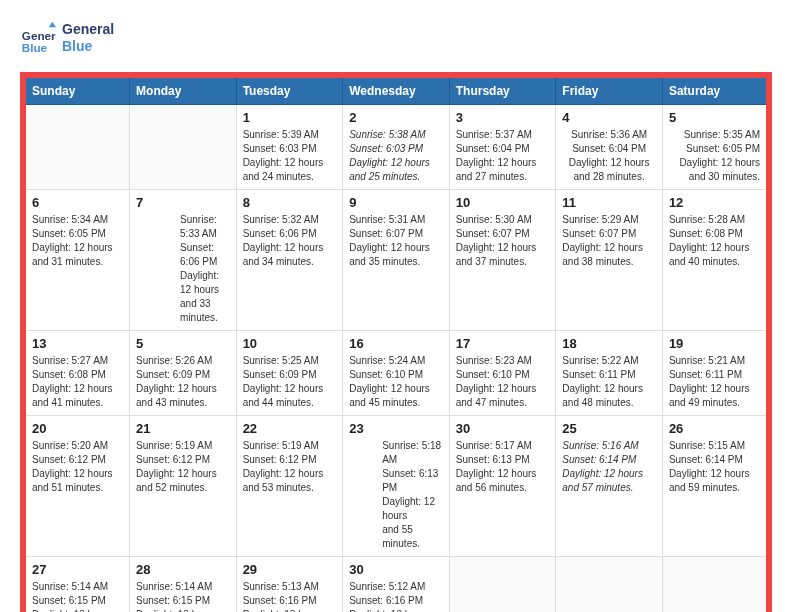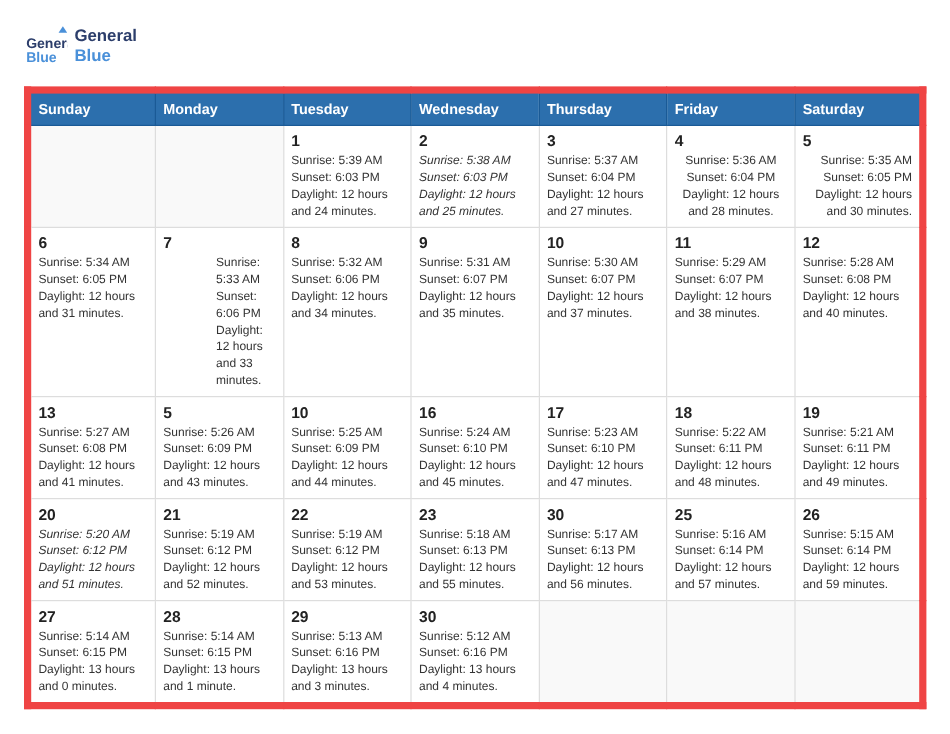--- a/index.html
+++ b/index.html
@@ -248,56 +248,56 @@
           <div class="day-number">19</div>
           <div class="day-info" style="white-space: pre-line;">Sunrise: 5:21 AM
 Sunset: 6:11 PM
 Daylight: 12 hours
 and 49 minutes.</div>
         </td>
       </tr>
       <tr>
         <td>
           <div class="day-number">20</div>
-          <div class="day-info" style="white-space: pre-line; font-style: italic;">Sunrise: 5:20 AM
+          <div class="day-info" style="white-space: pre-line;">Sunrise: 5:20 AM
 Sunset: 6:12 PM
 Daylight: 12 hours
 and 51 minutes.</div>
         </td>
         <td>
           <div class="day-number">21</div>
           <div class="day-info" style="white-space: pre-line;">Sunrise: 5:19 AM
 Sunset: 6:12 PM
 Daylight: 12 hours
 and 52 minutes.</div>
         </td>
         <td>
           <div class="day-number">22</div>
           <div class="day-info" style="white-space: pre-line;">Sunrise: 5:19 AM
 Sunset: 6:12 PM
 Daylight: 12 hours
 and 53 minutes.</div>
         </td>
         <td>
           <div class="day-number">23</div>
-          <div class="day-info" style="white-space: pre-line;">Sunrise: 5:18 AM
+          <div class="day-info" style="white-space: pre-line; margin-left: 33px;">Sunrise: 5:18 AM
 Sunset: 6:13 PM
 Daylight: 12 hours
 and 55 minutes.</div>
         </td>
         <td>
           <div class="day-number">30</div>
           <div class="day-info" style="white-space: pre-line;">Sunrise: 5:17 AM
 Sunset: 6:13 PM
 Daylight: 12 hours
 and 56 minutes.</div>
         </td>
         <td>
           <div class="day-number">25</div>
-          <div class="day-info" style="white-space: pre-line;">Sunrise: 5:16 AM
+          <div class="day-info" style="white-space: pre-line; font-style: italic;">Sunrise: 5:16 AM
 Sunset: 6:14 PM
 Daylight: 12 hours
 and 57 minutes.</div>
         </td>
         <td>
           <div class="day-number">26</div>
           <div class="day-info" style="white-space: pre-line;">Sunrise: 5:15 AM
 Sunset: 6:14 PM
 Daylight: 12 hours
 and 59 minutes.</div>

